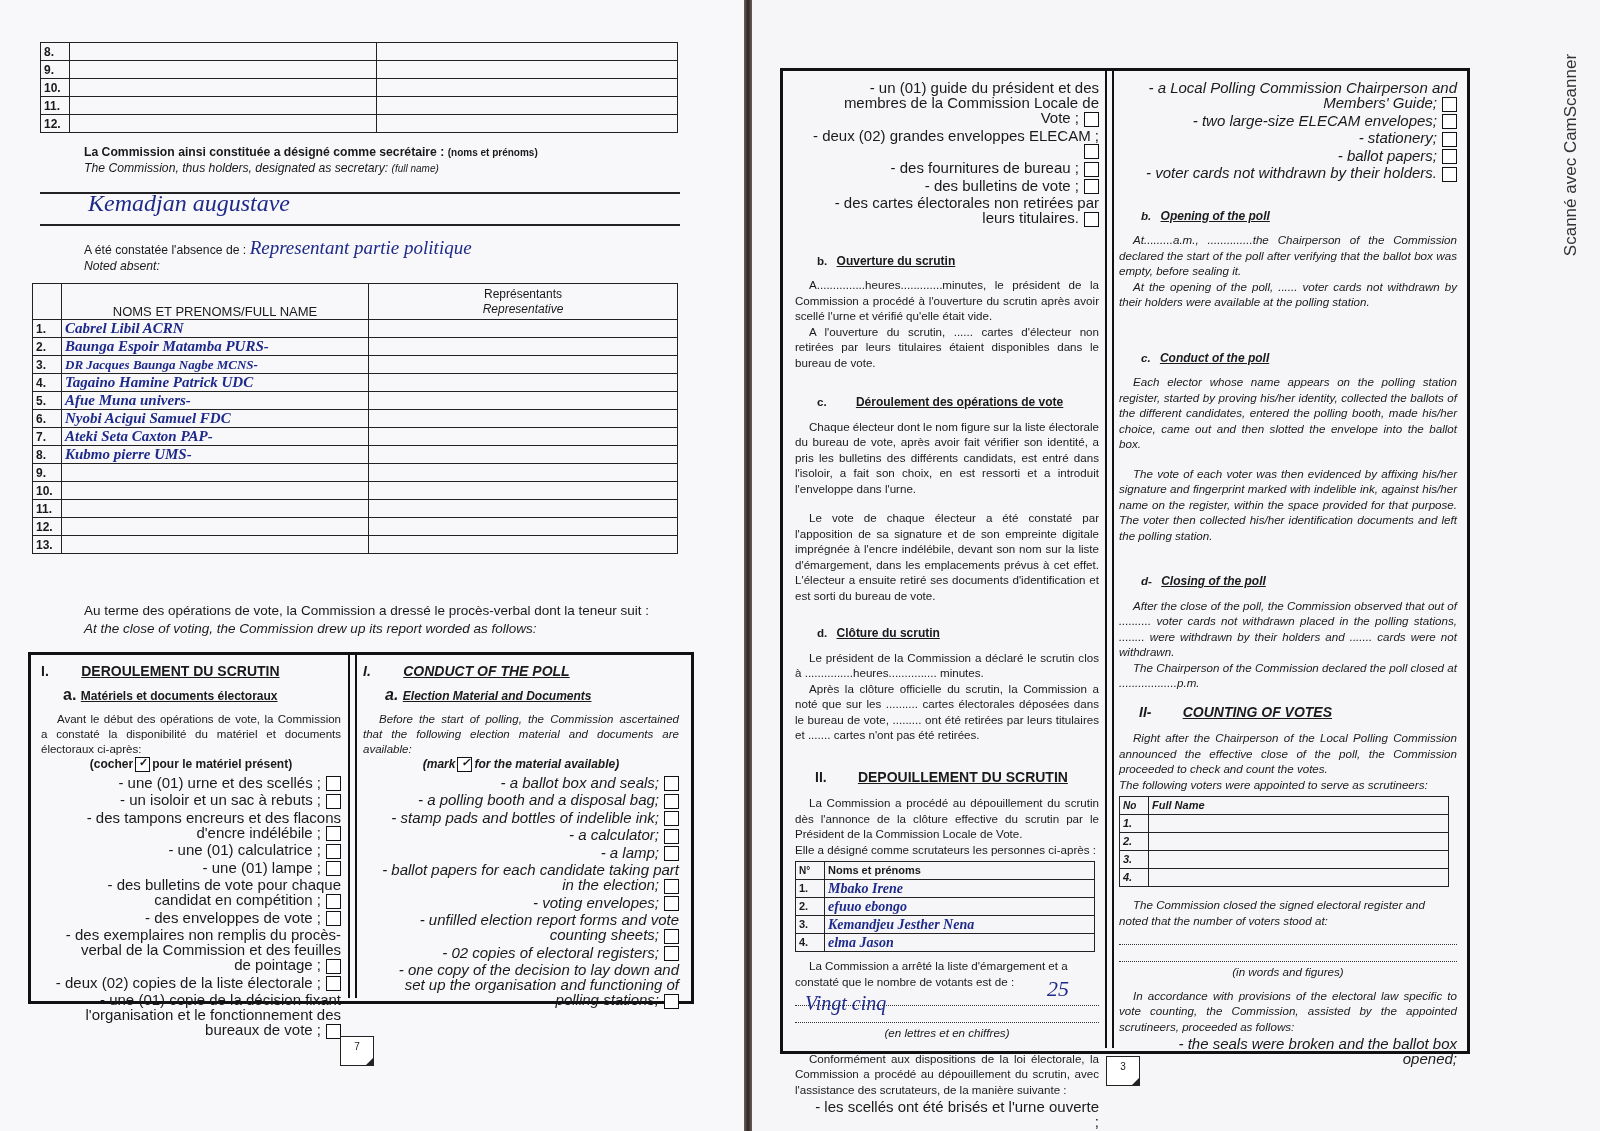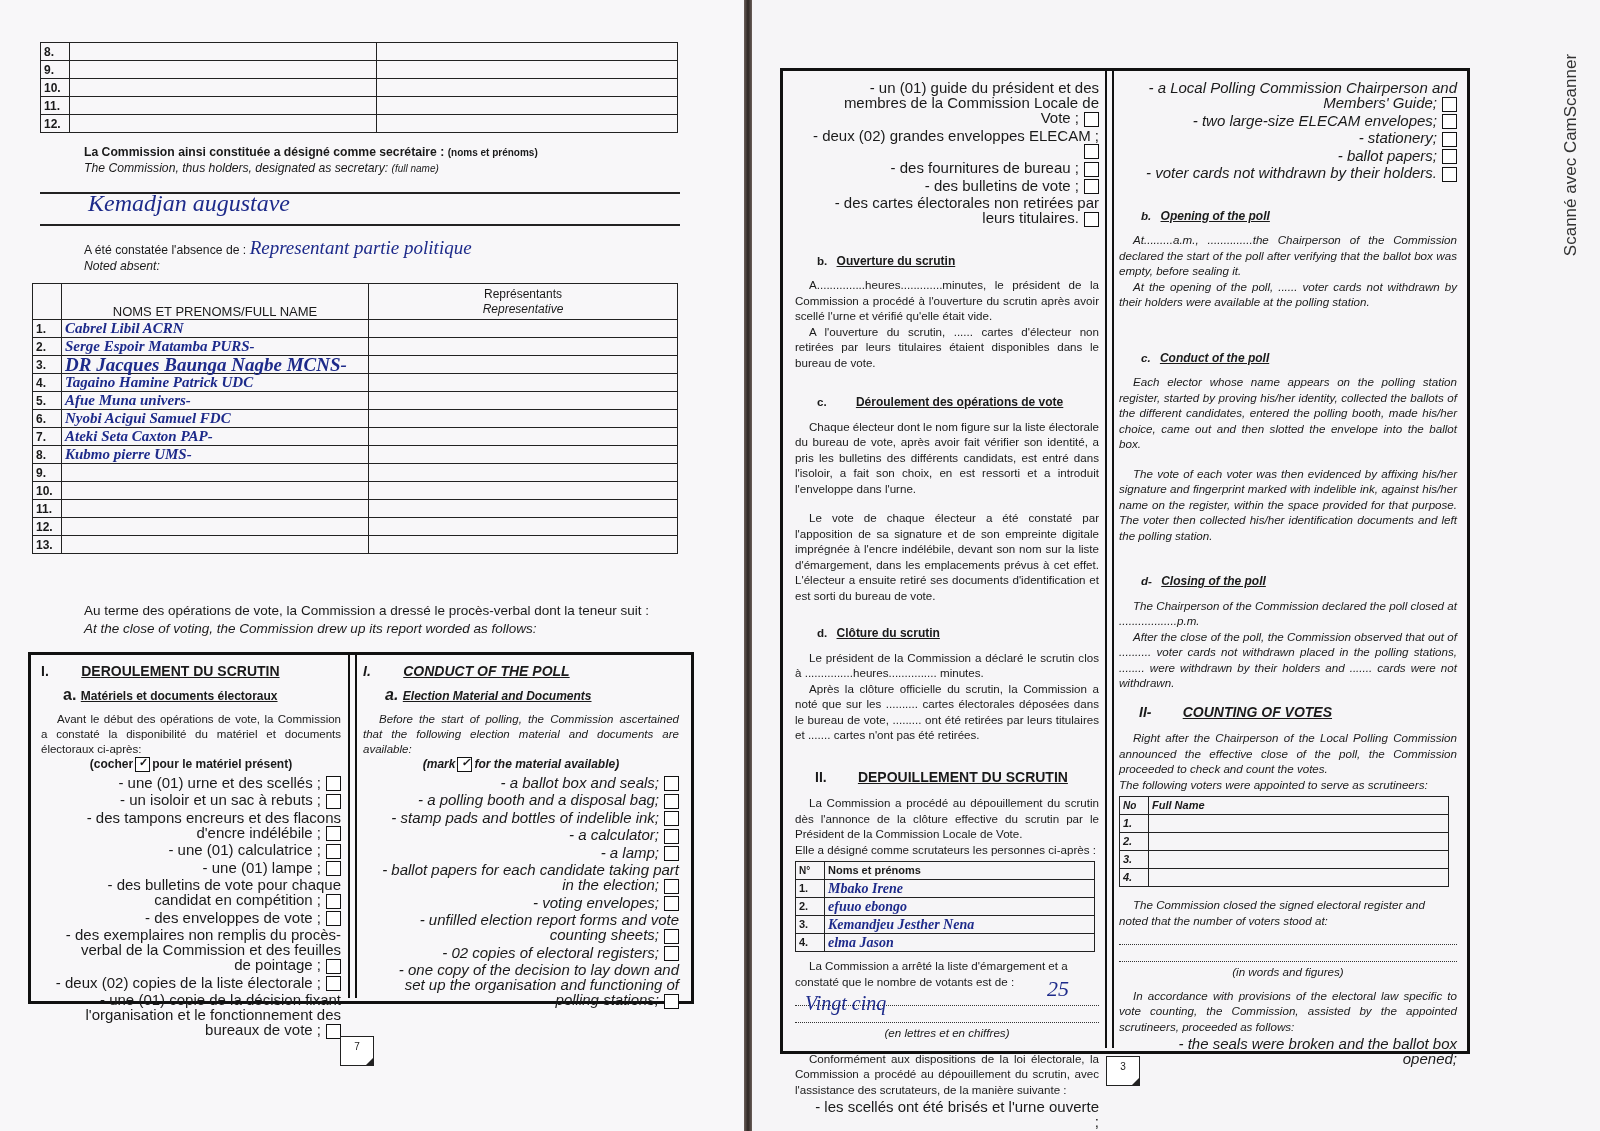--- a/index.html
+++ b/index.html
@@ -90,26 +90,26 @@
       </tr>
     </thead>
     <tbody id="rep-rows">
         <tr>
           <td class="num">1.</td>
           <td class="hand" style="height:17px;line-height:15px;font-size:15px;">Cabrel Libil   ACRN</td>
           <td></td>
         </tr>
         <tr>
           <td class="num">2.</td>
-          <td class="hand" style="height:17px;line-height:15px;font-size:15px;">Serge Espoir Matamba PURS-</td>
+          <td class="hand" style="height:17px;line-height:15px;font-size:15px;">Baunga Espoir Matamba PURS-</td>
           <td></td>
         </tr>
         <tr>
           <td class="num">3.</td>
-          <td class="hand" style="height:17px;line-height:15px;font-size:19px;">DR Jacques Baunga Nagbe MCNS-</td>
+          <td class="hand" style="height:17px;line-height:15px;font-size:13px;">DR Jacques Baunga Nagbe MCNS-</td>
           <td></td>
         </tr>
         <tr>
           <td class="num">4.</td>
           <td class="hand" style="height:17px;line-height:15px;font-size:15px;">Tagaino Hamine Patrick UDC</td>
           <td></td>
         </tr>
         <tr>
           <td class="num">5.</td>
           <td class="hand" style="height:17px;line-height:15px;font-size:15px;">Afue Muna    univers-</td>
@@ -281,22 +281,22 @@
         <li><span>ballot papers;</span><span class="cb"></span></li>
         <li><span>voter cards not withdrawn by their holders.</span><span class="cb"></span></li>
       </ul>
     <div style="margin:26px 0 8px 22px;"><span class="b">b.</span> <span class="sub-h" style="margin-left:6px;">Opening of the poll</span></div>
     <p style="text-indent:14px;text-align:justify;">At.........a.m., ..............the Chairperson of the Commission declared the start of the poll after verifying that the ballot box was empty, before sealing it.</p>
     <p style="text-indent:14px;text-align:justify;">At the opening of the poll, ...... voter cards not withdrawn by their holders were available at the polling station.</p>
     <div style="margin:40px 0 8px 22px;"><span class="b">c.</span> <span class="sub-h" style="margin-left:6px;">Conduct of the poll</span></div>
     <p style="text-indent:14px;text-align:justify;">Each elector whose name appears on the polling station register, started by proving his/her identity, collected the ballots of the different candidates, entered the polling booth, made his/her choice, came out and then slotted the envelope into the ballot box.</p>
     <p style="text-indent:14px;text-align:justify;margin-top:14px;">The vote of each voter was then evidenced by affixing his/her signature and fingerprint marked with indelible ink, against his/her name on the register, within the space provided for that purpose. The voter then collected his/her identification documents and left the polling station.</p>
     <div style="margin:30px 0 8px 22px;"><span class="b">d-</span> <span class="sub-h" style="margin-left:6px;">Closing of the poll</span></div>
+    <p style="text-indent:14px;text-align:justify;">After the close of the poll, the Commission observed that out of .......... voter cards not withdrawn placed in the polling stations, ........ were withdrawn by their holders and ....... cards were not withdrawn.</p>
     <p style="text-indent:14px;text-align:justify;">The Chairperson of the Commission declared the poll closed at ..................p.m.</p>
-    <p style="text-indent:14px;text-align:justify;">After the close of the poll, the Commission observed that out of .......... voter cards not withdrawn placed in the polling stations, ........ were withdrawn by their holders and ....... cards were not withdrawn.</p>
     <div style="margin:14px 0 10px 20px;"><span class="b" style="font-size:14px;">II-</span> <span class="sec-h" style="margin-left:28px;">COUNTING OF VOTES</span></div>
     <p style="text-indent:14px;text-align:justify;">Right after the Chairperson of the Local Polling Commission announced the effective close of the poll, the Commission proceeded to check and count the votes.</p>
     <p>The following voters were appointed to serve as scrutineers:</p>
     <table class="tbl" style="width:330px;margin:4px 0 6px 0;">
       <thead>
           <tr>
             <td class="num" style="font-size:10px">No</td>
             <td style="font-size:11px">Full Name</td>
           </tr>
         </thead>

